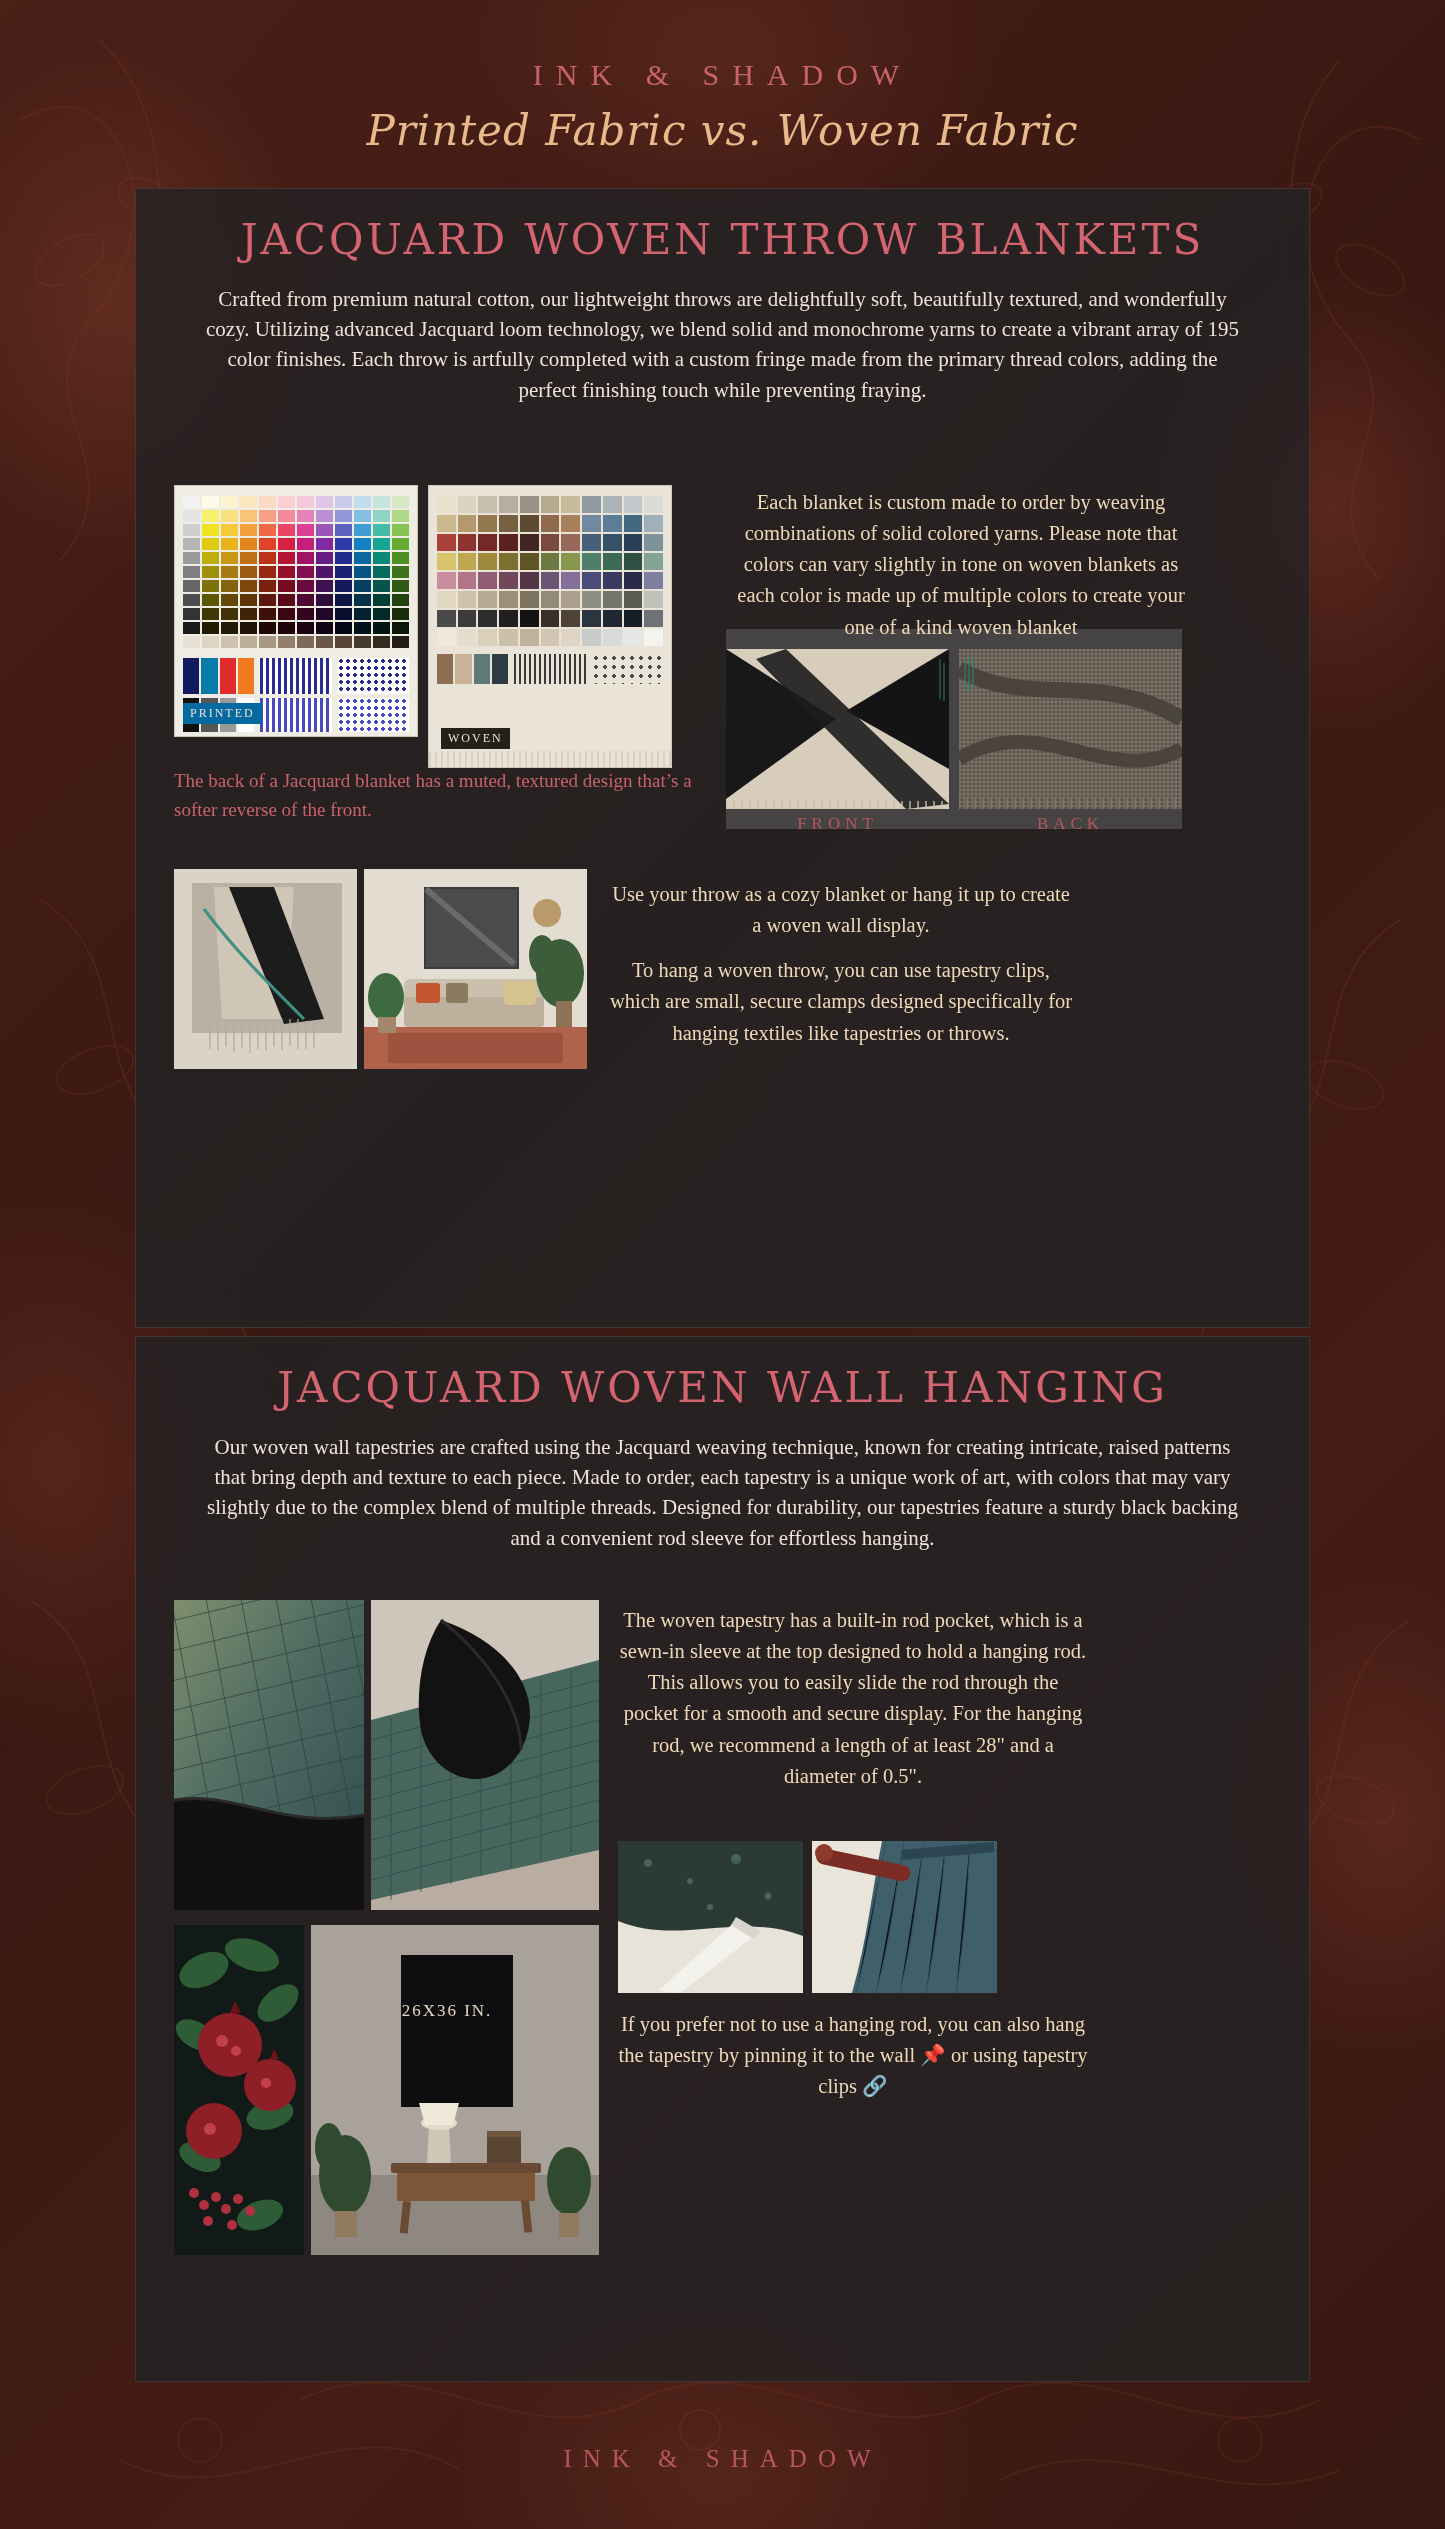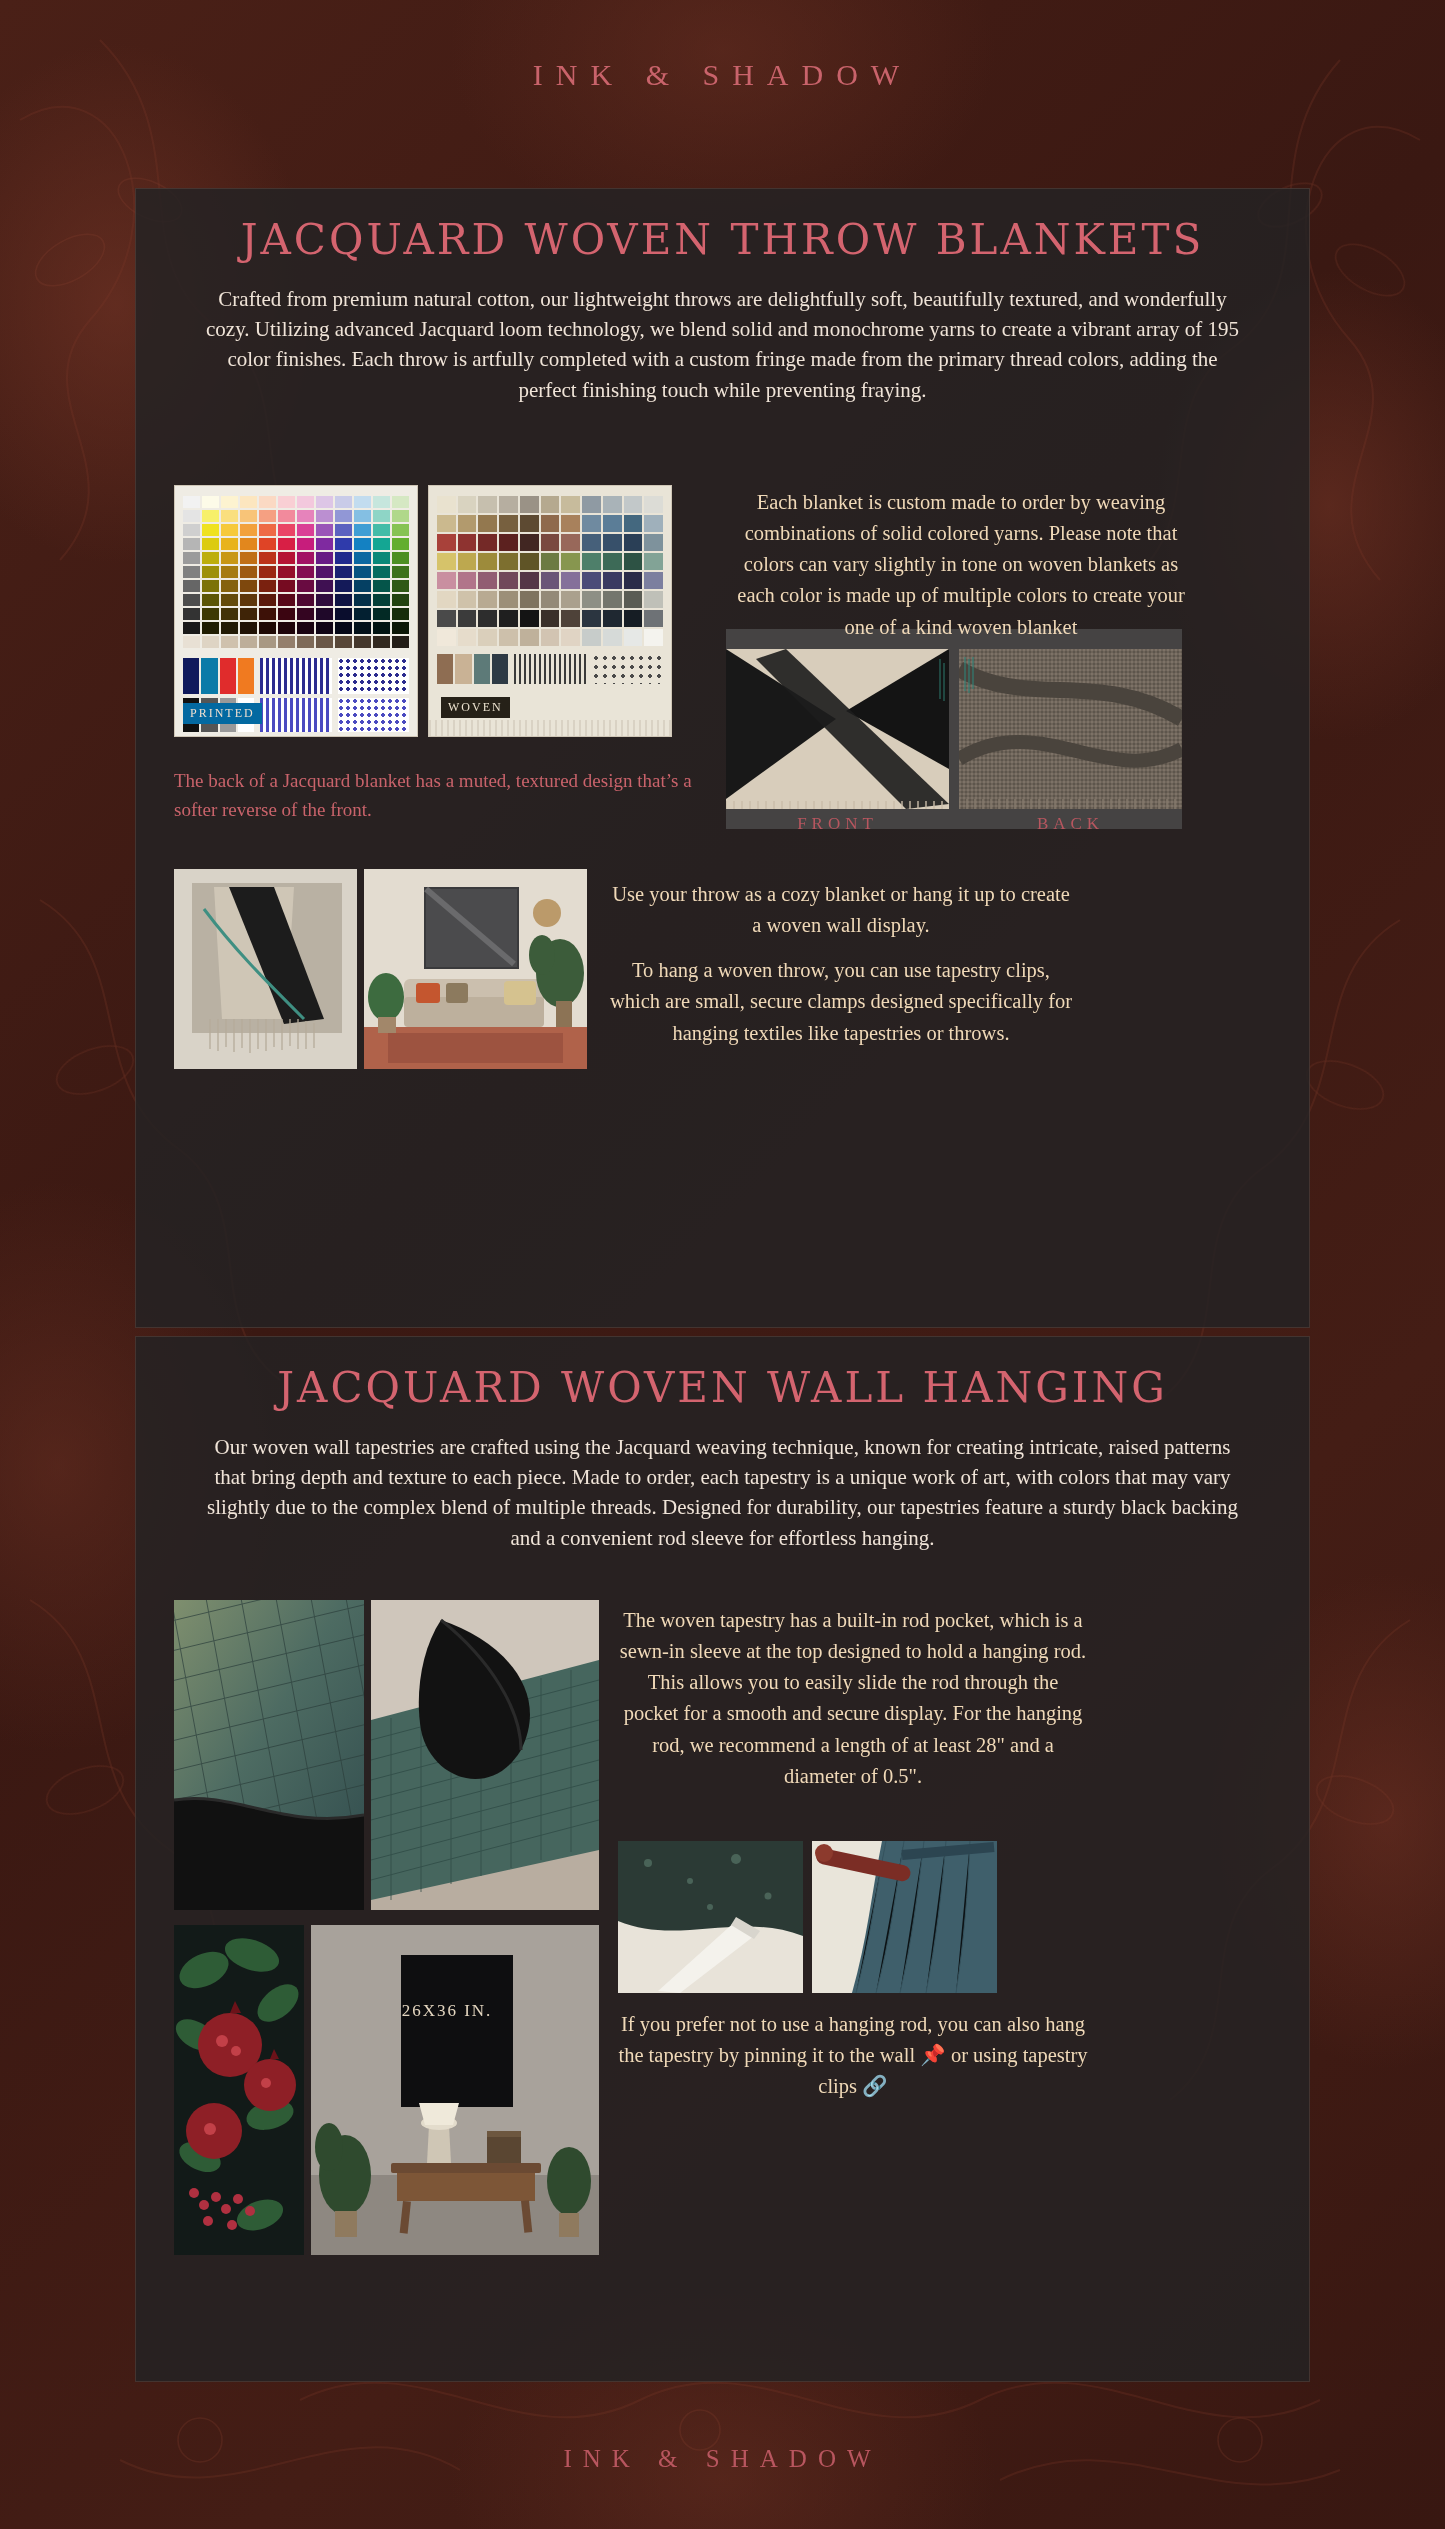--- a/index.html
+++ b/index.html
@@ -177,20 +177,21 @@
     <ellipse cx="1355" cy="1800" rx="40" ry="21" transform="rotate(20 1355 1800)"></ellipse>
     <circle cx="200" cy="2440" r="22"></circle>
     <circle cx="700" cy="2430" r="20"></circle>
     <circle cx="1240" cy="2440" r="22"></circle>
   </g>
 </svg>
 
 <div class="page">
 
   <div class="brand-top">INK &amp; SHADOW</div>
+  <div class="subtitle">Printed Fabric vs. Woven Fabric</div>
 
   <div class="panel" id="panel-blankets">
 
     <div class="section-title">JACQUARD WOVEN THROW BLANKETS</div>
     <div class="body-copy">Crafted from premium natural cotton, our lightweight throws are delightfully soft, beautifully textured, and wonderfully cozy. Utilizing advanced Jacquard loom technology, we blend solid and monochrome yarns to create a vibrant array of 195 color finishes. Each throw is artfully completed with a custom fringe made from the primary thread colors, adding the perfect finishing touch while preventing fraying.</div>
 
     <div class="img-box" style="left:38px; top:296px; width:244px; height:252px; border:1px solid #cfc6b6;">
       <div class="swatch-sheet">
         <div class="sw-grid" style="grid-template-columns:repeat(12,1fr); grid-auto-rows:12px;">
           <div class="sw" style="background:#f2f2f2"></div>
@@ -343,21 +344,21 @@
               <div style="flex:1;background:#999"></div>
               <div style="flex:1;background:#fff"></div>
           </div>
           <div style="flex:1; background:repeating-linear-gradient(90deg,#4a4ac0 0 3px,#fff 3px 6px)"></div>
           <div style="flex:1; background:radial-gradient(circle at 3px 3px,#4a4ac0 1.6px,transparent 1.7px) 0 0/7px 7px, #fff"></div>
         </div>
       </div>
       <div class="sheet-tag" style="left:8px; bottom:12px; background:#0369a1; color:#f0e0d0;">PRINTED</div>
     </div>
 
-    <div class="img-box" style="left:292px; top:296px; width:244px; height:252px; border:1px solid #cfc6b6;">
+    <div class="img-box" style="left:292px; top:296px; width:244px; height:283px; border:1px solid #cfc6b6;">
       <div class="swatch-sheet" style="background:#e9e4d7;">
         <div class="sw-grid" style="grid-template-columns:repeat(11,1fr); grid-auto-rows:17px;">
           <div class="sw" style="background:#e9e2cf"></div>
             <div class="sw" style="background:#d9d3c0"></div>
             <div class="sw" style="background:#c6bfae"></div>
             <div class="sw" style="background:#b6aea0"></div>
             <div class="sw" style="background:#9a9286"></div>
             <div class="sw" style="background:#b5a98f"></div>
             <div class="sw" style="background:#c7bb9c"></div>
             <div class="sw" style="background:#8f9aa3"></div>

